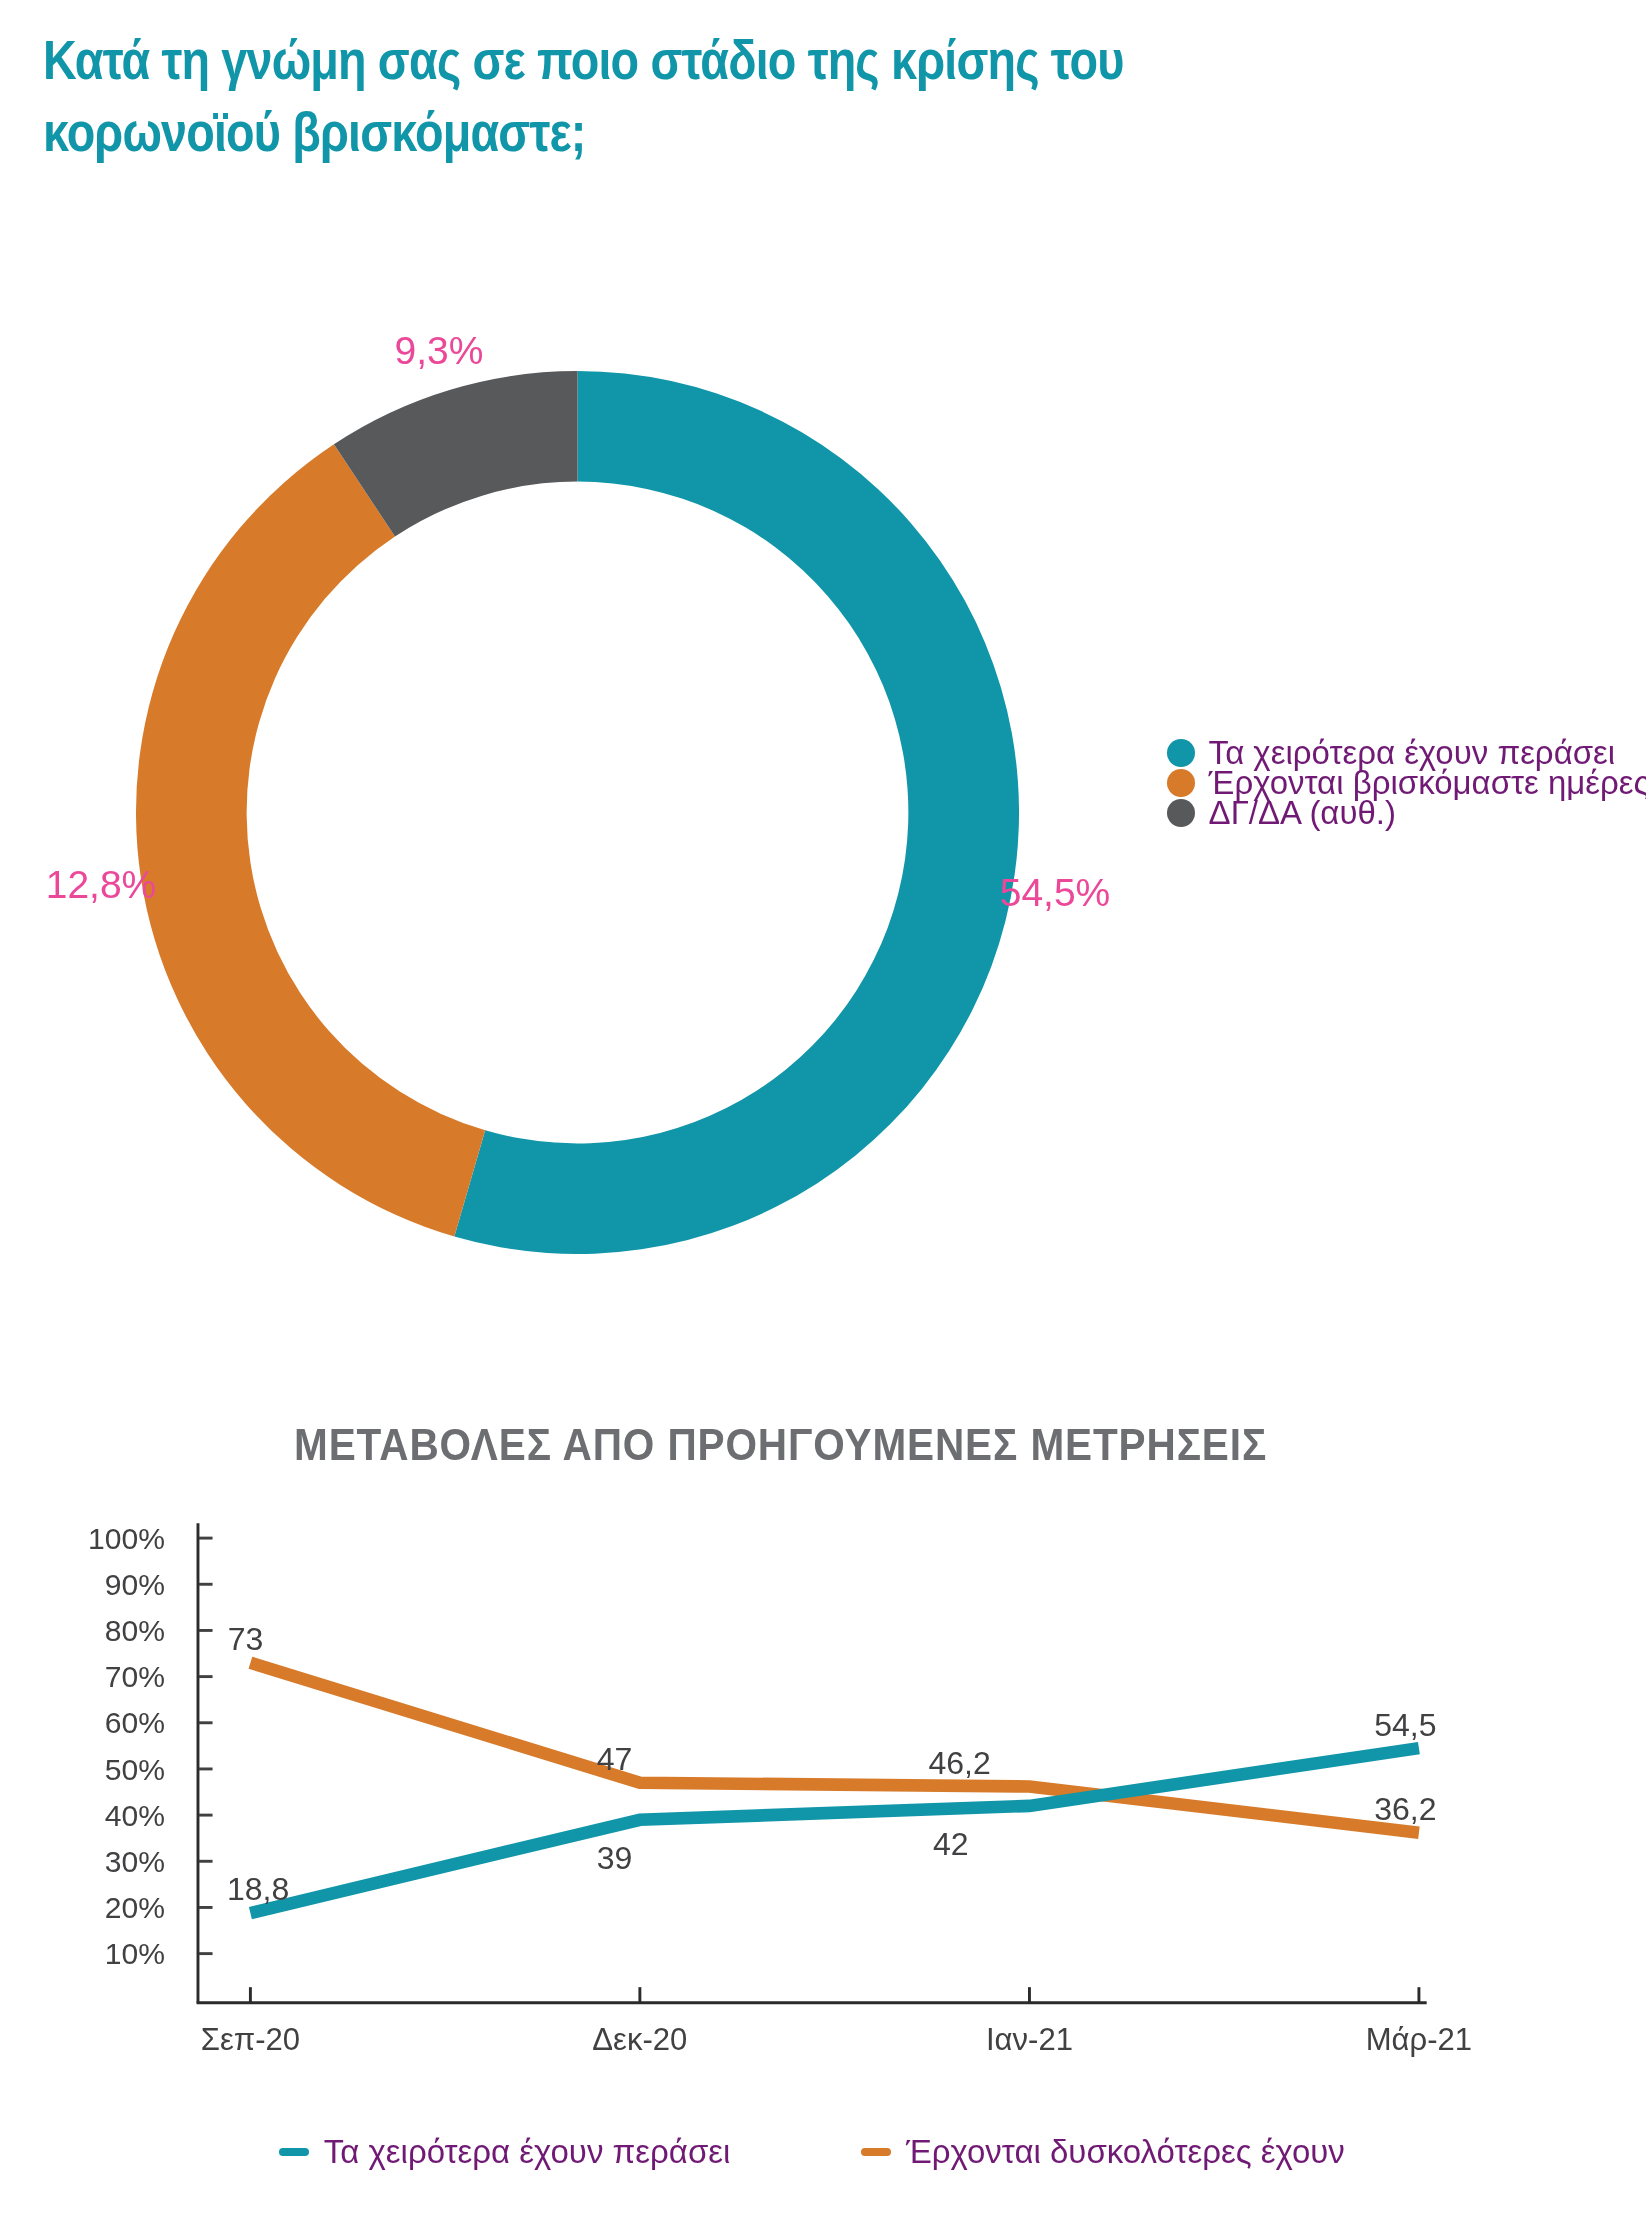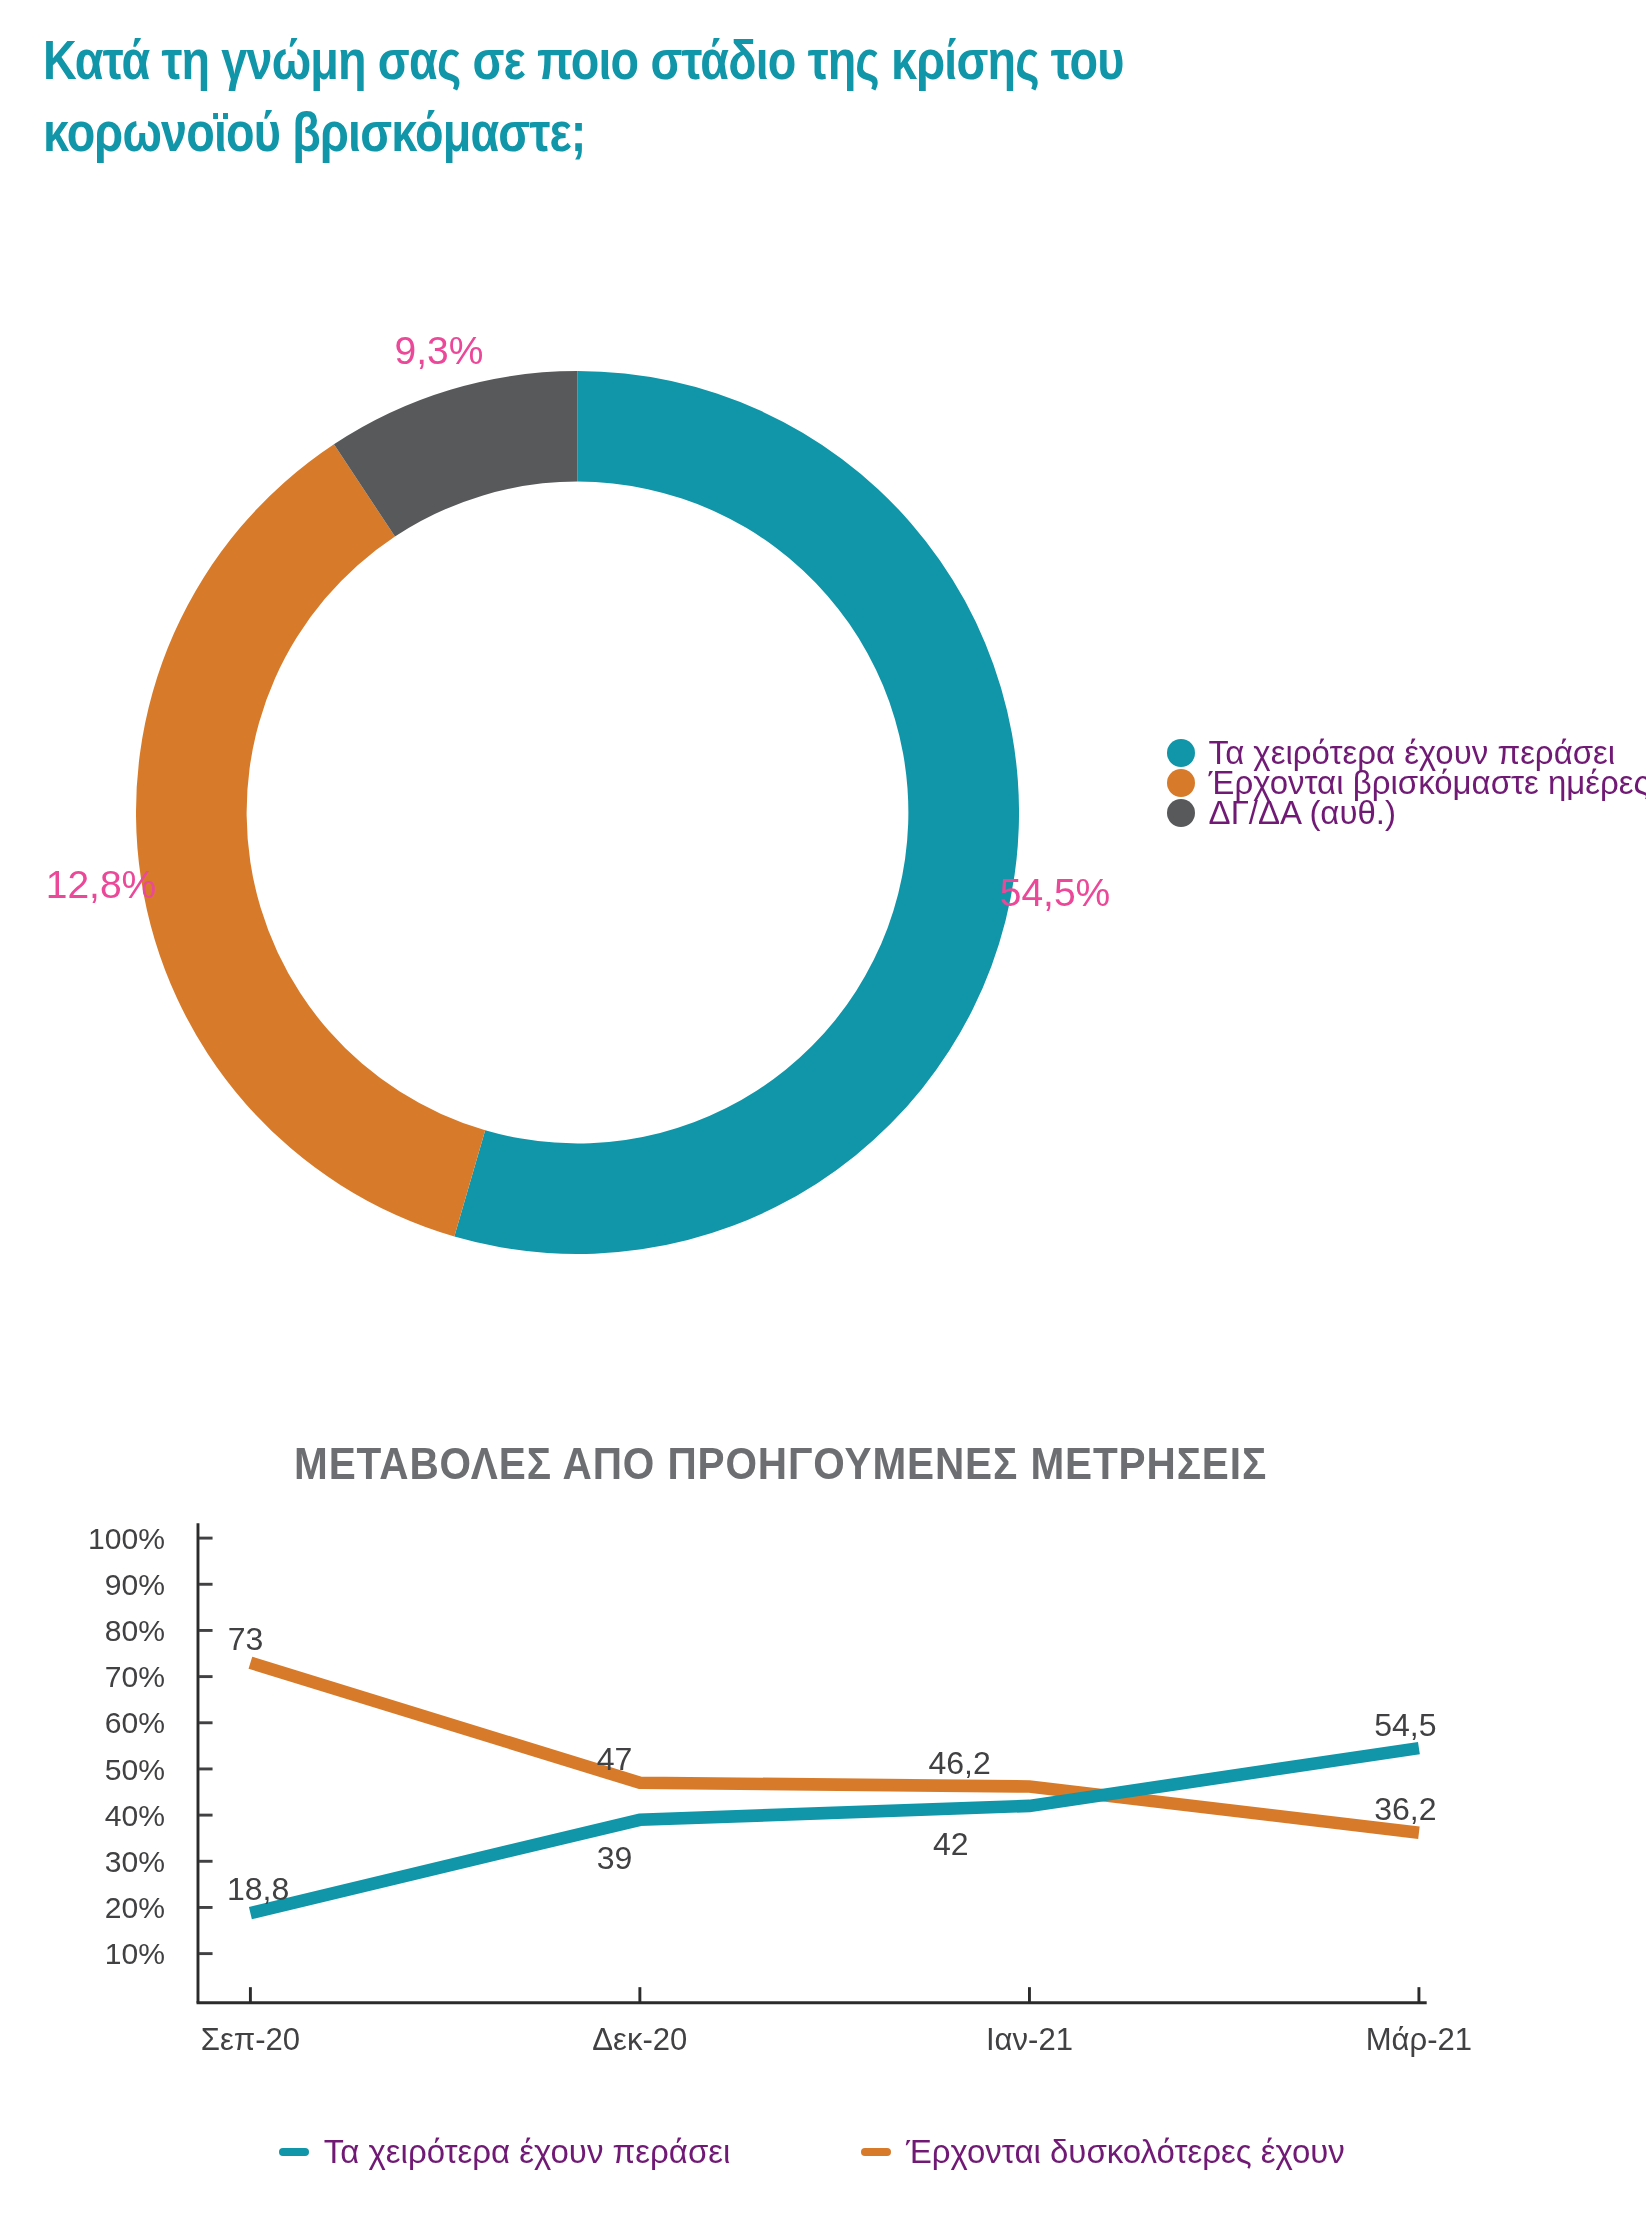--- a/index.html
+++ b/index.html
@@ -20,21 +20,21 @@
     position:absolute;transform:translate(-50%,-50%);
     font-size:39px;color:#ec4899;white-space:nowrap;
   }
   .donut-legend{
     position:absolute;left:1167px;top:738px;
   }
   .legend-row{display:flex;align-items:center;height:30px;}
   .legend-dot{width:28px;height:28px;border-radius:50%;margin-right:13.6px;flex:0 0 auto;}
   .legend-text{font-size:33px;color:#701a75;white-space:nowrap;}
   .chart-title{
-    position:absolute;left:0;top:1419px;width:1562px;text-align:center;margin-top:19px;
+    position:absolute;left:0;top:1419px;width:1562px;text-align:center;
   }
   .chart-title>span{
     display:inline-block;transform:scaleX(0.9);
     font-size:45px;font-weight:bold;letter-spacing:1px;white-space:nowrap;
   }
   .line-chart-svg{position:absolute;left:0;top:1494px;}
   .bottom-legend{
     position:absolute;left:198px;top:2133px;width:1228px;
     display:flex;justify-content:center;align-items:center;gap:131px;
   }

